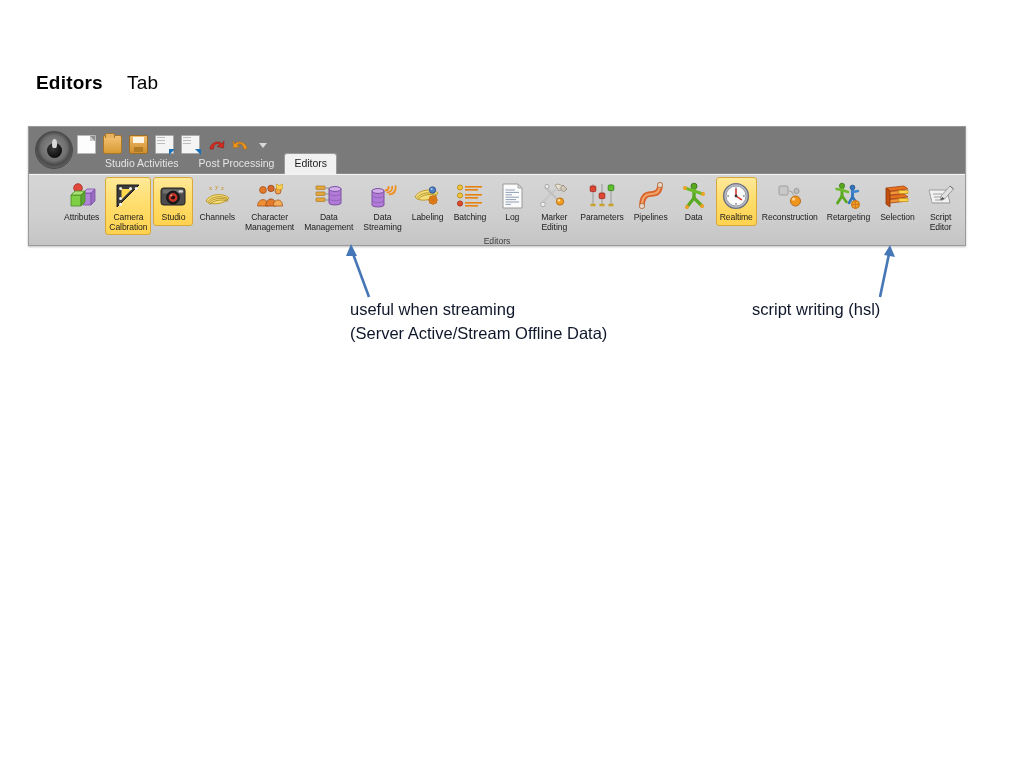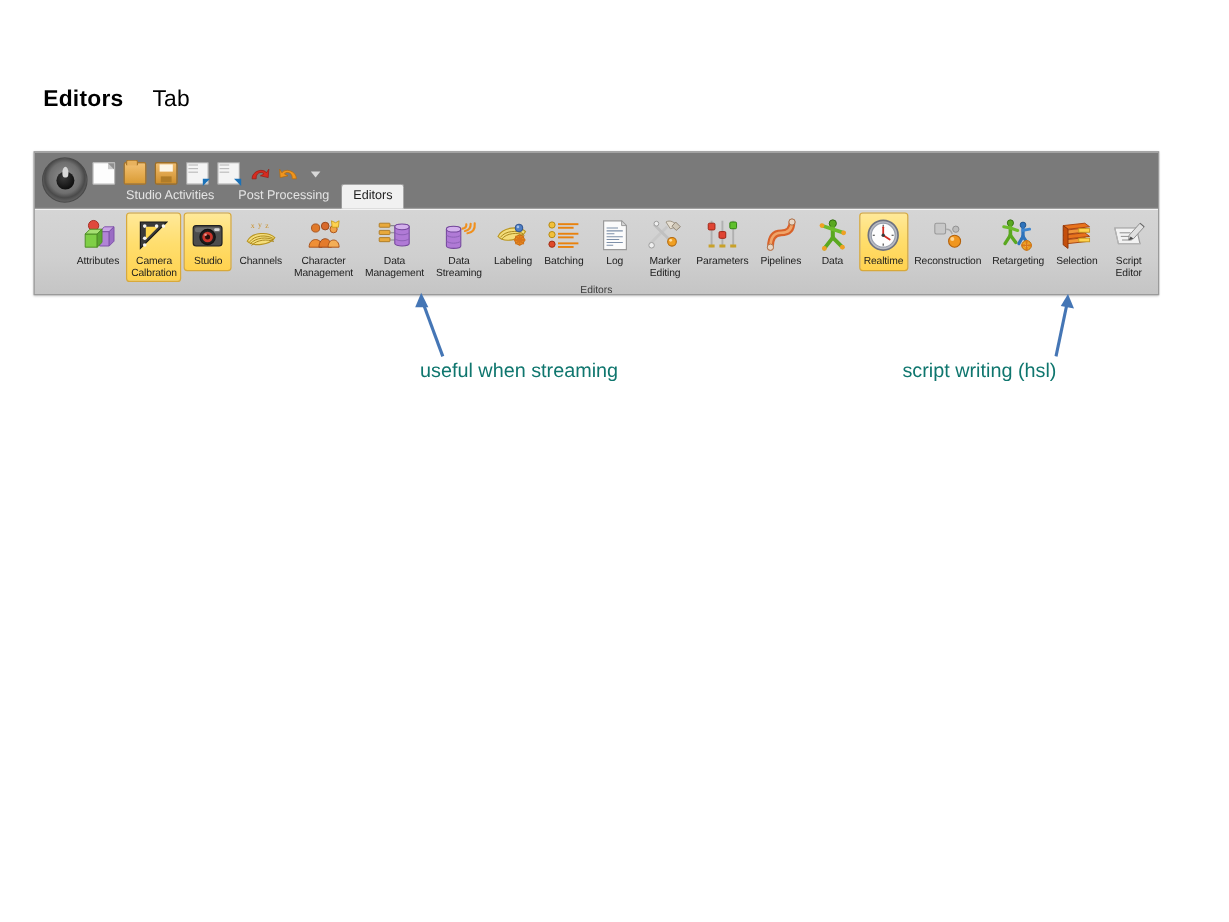--- a/index.html
+++ b/index.html
@@ -136,21 +136,21 @@
     font-size:8.6px;color:#3b3b3b;
   }
   
   .rb-sep{
     width:1px;height:46px;margin:4px 4px 0 4px;
     background:linear-gradient(180deg,rgba(255,255,255,0) 0%,#b0b0b0 25%,#b0b0b0 75%,rgba(255,255,255,0) 100%);
   }
 
   
   .annot{
-    position:absolute;font-size:16.5px;color:#0f766e;line-height:24px;white-space:nowrap;
+    position:absolute;font-size:16.5px;color:#0f172a;line-height:24px;white-space:nowrap;
   }
   .arrow{position:absolute;}
   svg{overflow:visible;}
 </style>
 </head>
 <body>
 
 <div id="slide-title">
   <span class="b">Editors</span><span class="n"> Tab</span>
 </div>
@@ -453,17 +453,18 @@
   <path d="M6 1 L12 13 L1 13 Z" fill="#4576b5"></path>
 </svg>
 
 <svg class="arrow" style="left:868px;top:243px;" width="36" height="56" viewBox="0 0 36 56">
   <path d="M12 54 L21 11" stroke="#4576b5" stroke-width="2.6" fill="none"></path>
   <path d="M22 2 L27 14 L16 12 Z" fill="#4576b5"></path>
 </svg>
 
 <div class="annot" style="left:350px;top:297px;">
   <div>useful when streaming</div>
+  <div>(Server Active/Stream Offline Data)</div>
 </div>
 
 <div class="annot" style="left:752px;top:297px;">
   <div>script writing (hsl)</div>
 </div>
 
 </body></html>

